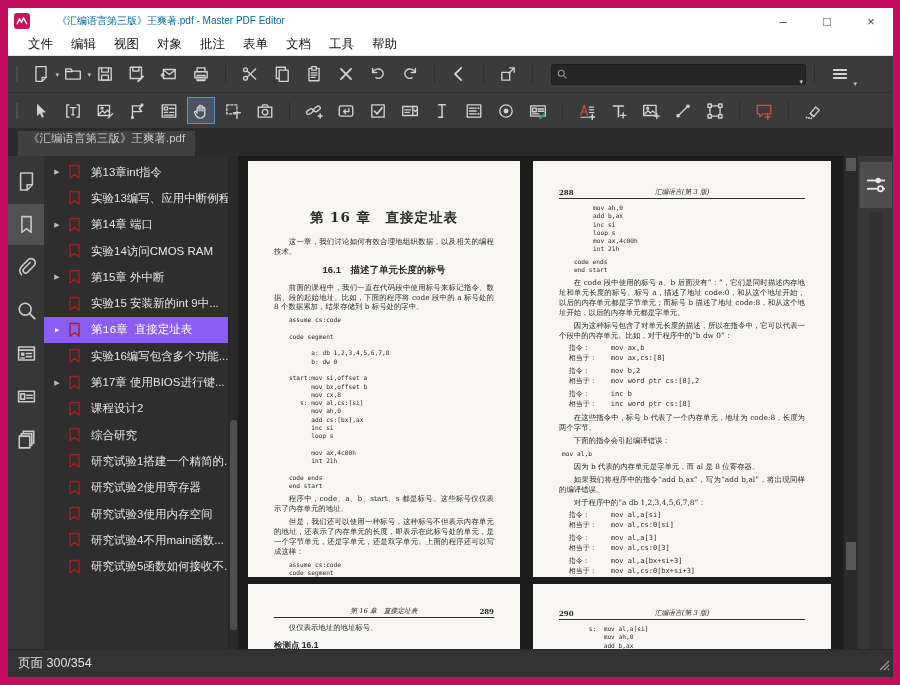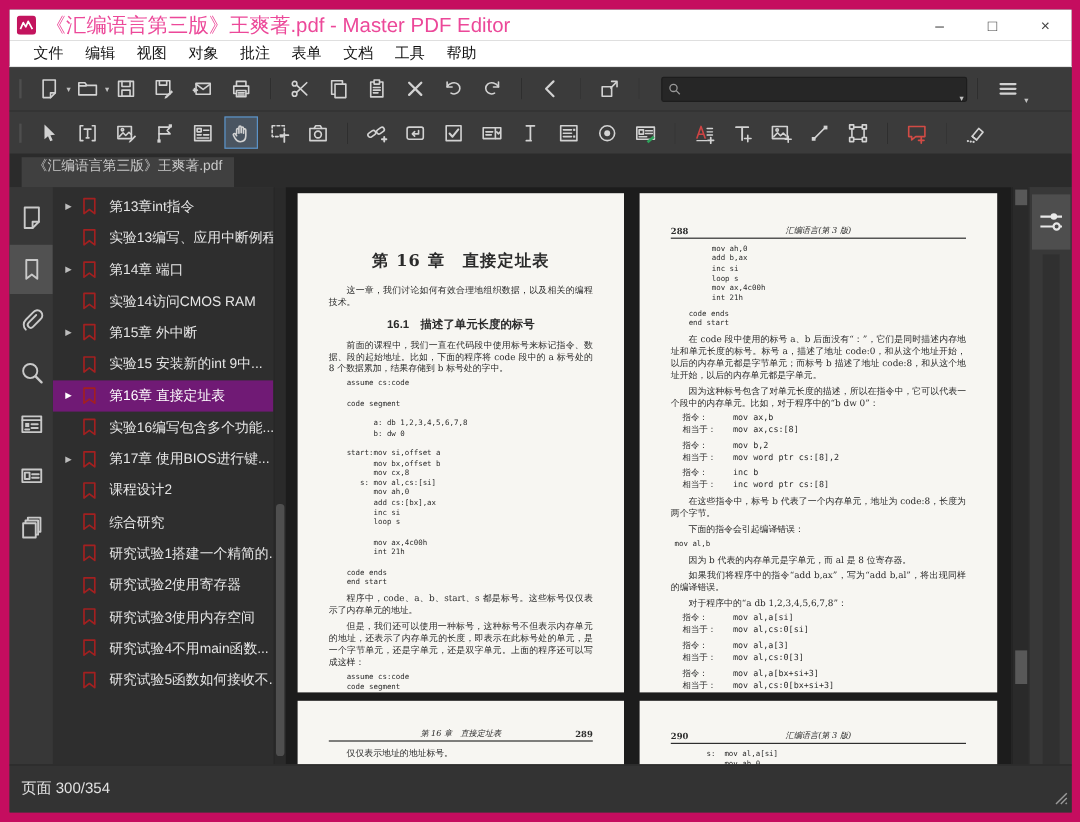--- a/index.html
+++ b/index.html
@@ -4,21 +4,21 @@
 <style>
   * { margin:0; padding:0; box-sizing:border-box; }
   html,body { width:900px; height:685px; overflow:hidden; }
   body { background:#c50d5f; font-family:"Liberation Sans", sans-serif; position:relative; }
   .window { position:absolute; left:8px; top:8px; width:885px; height:669px;
             display:flex; flex-direction:column; background:#3b3b3b; }
 
   
   .titlebar { height:26px; background:#ffffff; display:flex; align-items:center; padding-left:6px; flex:0 0 auto; }
   .applogo { width:16px; height:16px; margin-right:8px; }
-  .title-text { font-size:17px; color:#ec4899; }
+  .title-text { font-size:10px; color:#0369a1;margin-left:19px; }
   .wincontrols { margin-left:auto; display:flex; align-items:center; height:100%; }
   .winbtn { width:44px; height:100%; display:flex; align-items:center; justify-content:center;
             font-size:13px; color:#444; background:transparent; border:none; cursor:default; }
 
   
   .menubar { height:22px; background:#ffffff; display:flex; align-items:center; padding-left:12px; gap:2px; flex:0 0 auto; border-bottom:1px solid #e4e4e4;}
   .menu-item { font-size:12.5px; color:#111; padding:2px 8px; background:transparent; border:none; }
 
   
   .toolbar { height:36px; background:#3b3b3b; display:flex; align-items:center; padding:0 6px; flex:0 0 auto; }
@@ -52,21 +52,21 @@
   
   .main { flex:1 1 auto; display:flex; min-height:0;border-radius:29px; }
   .navstrip { width:36px; background:#373737; flex:0 0 auto; display:flex; flex-direction:column; padding-top:5px; }
   .navbtn { width:36px; height:41px; display:flex; align-items:center; justify-content:center;
             background:transparent; border:none; color:#c9c9c9; margin-bottom:2px; }
   .navbtn svg { width:21px; height:21px; }
   .navbtn.active { background:#515151; }
 
   .bookmarks { width:184px; background:#2e2e2e; flex:0 0 auto; padding-top:3px; overflow:hidden; }
   .bmrow { height:26.3px; display:flex; align-items:center; padding-left:3px; color:#e6e6e6; font-size:11.5px; white-space:nowrap; }
-  .bmrow.selected { background:#701a75; color:#ffffff; }
+  .bmrow.selected { background:#8b5cf6; color:#ffffff;font-family:Liberation Mono, monospace; }
   .bmarrow { width:20px; text-align:center; font-size:7px; color:#bdbdbd; flex:0 0 auto;}
   .bmrow.selected .bmarrow { color:#fff; }
   .bmflag { width:15px; height:16px; margin-right:9px; flex:0 0 auto;}
   .bmflag svg { width:15px; height:16px; }
   .bmlabel { overflow:hidden; text-overflow:clip; }
 
   .bmscroll { width:10px; background:#2a2a2a; flex:0 0 auto; position:relative; border-left:1px solid #272727;}
   .bmscroll .thumb { position:absolute; left:1px; width:7px; background:#4f4f4f; border-radius:3px; }
 
   .docarea { flex:1 1 auto; background:#1c1c1c; position:relative; overflow:hidden; }
@@ -88,21 +88,21 @@
 
   .docscroll { width:14px; background:#2a2a2a; flex:0 0 auto; position:relative; border-left:1px solid #232323;}
   .docscroll .thumb { position:absolute; left:2px; width:10px; background:#585858; }
 
   .rightpanel { width:36px; background:#383838; flex:0 0 auto; border-left:1px solid #2c2c2c; display:flex; flex-direction:column; align-items:center;}
   .zoombox { margin-top:6px; width:32px; height:46px; background:#4e4e4e; display:flex; align-items:center; justify-content:center; border:none; color:#e8e8e8;}
   .zoombox svg { width:24px; height:28px; }
   .rp-track { width:14px; flex:1; background:#303030; margin-top:4px; }
 
   
-  .statusbar { height:40px; background:#333333; color:#e2e2e2; font-size:12.5px; display:flex; align-items:center;
+  .statusbar { height:28px; background:#333333; color:#e2e2e2; font-size:12.5px; display:flex; align-items:center;
                padding:0 10px; flex:0 0 auto; border-top:1px solid #2a2a2a; position:relative;}
   .resizegrip { position:absolute; right:3px; bottom:3px; color:#9a9a9a; }
 </style>
 </head>
 <body>
 
 <div class="window">
 
   <div class="titlebar">
     <span class="applogo">

